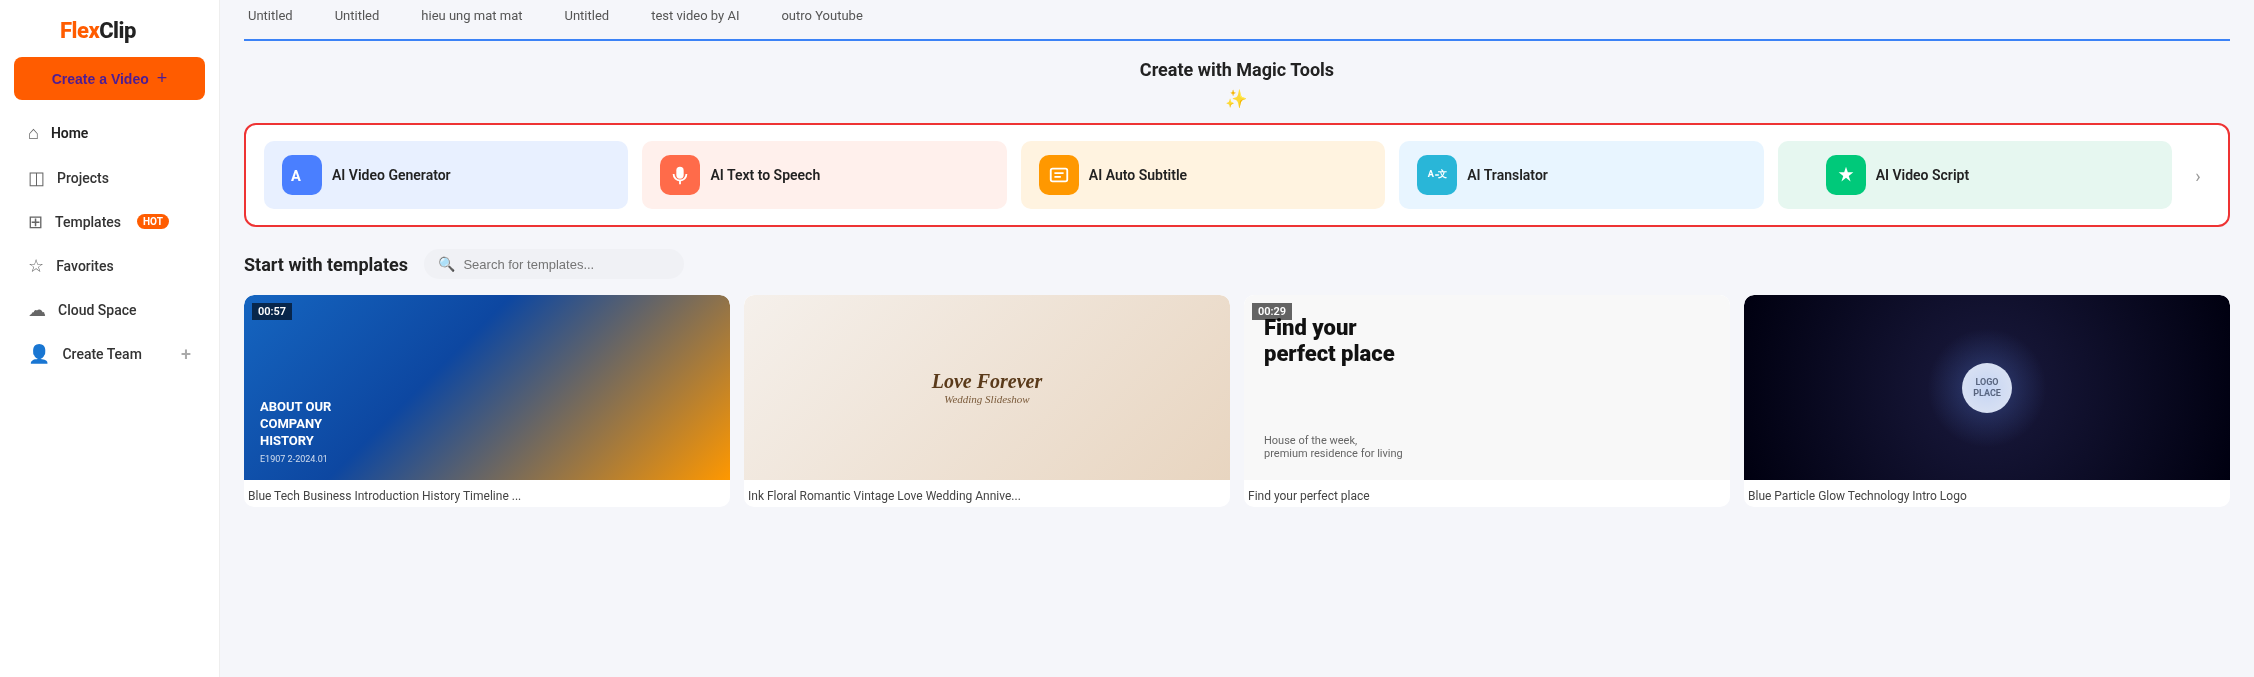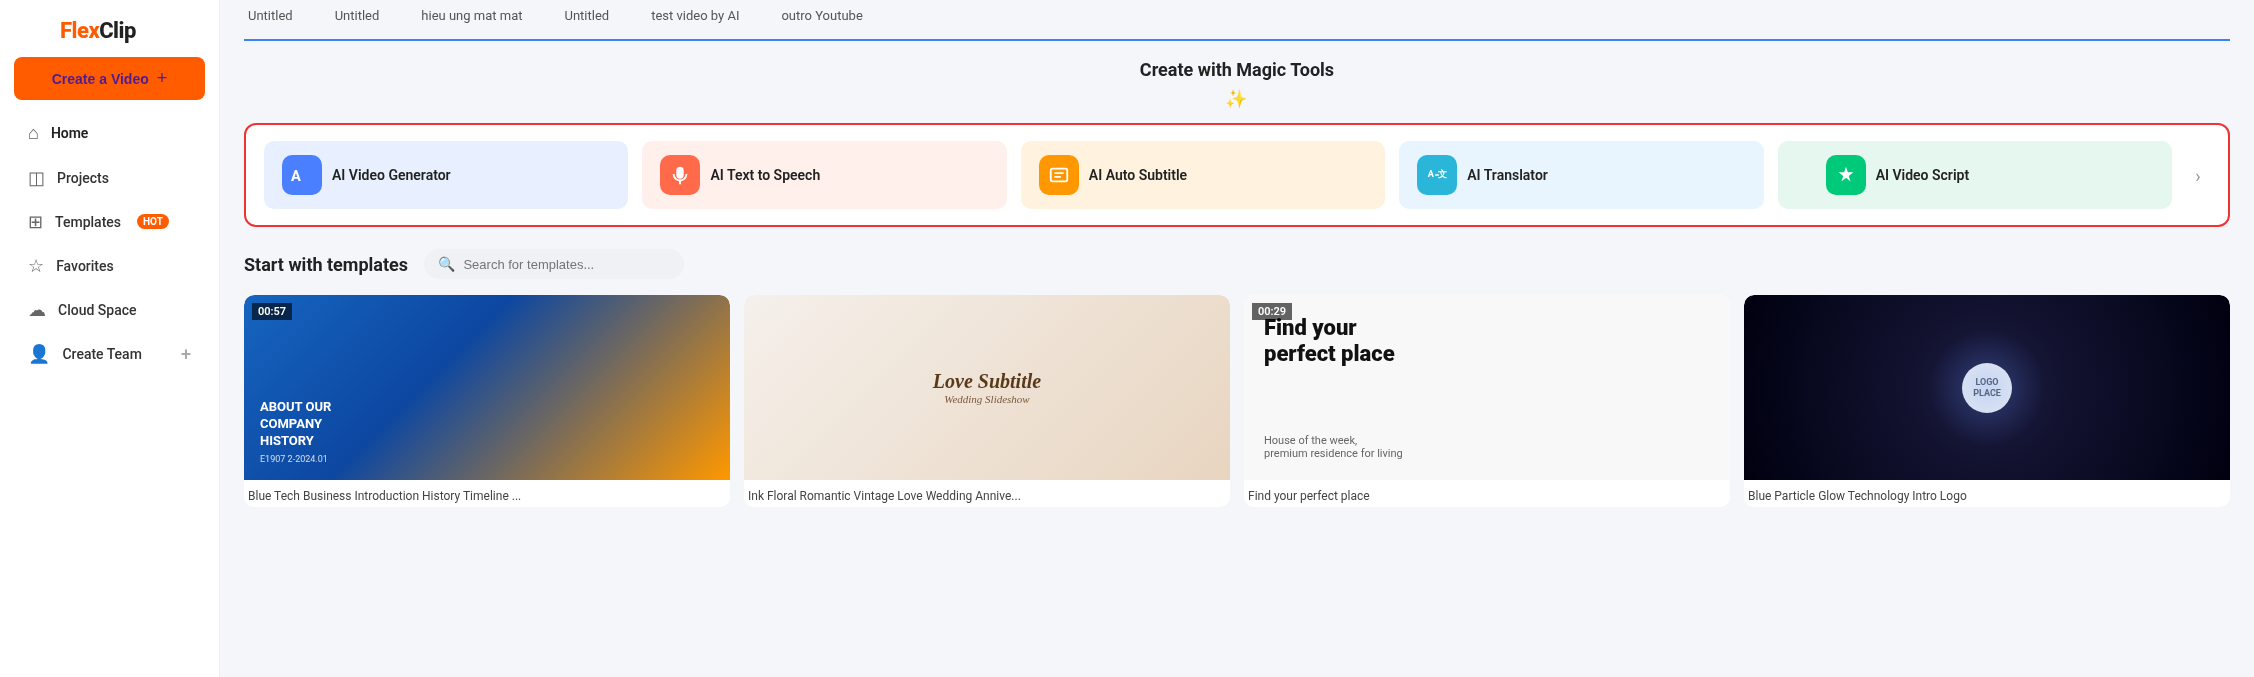--- a/index.html
+++ b/index.html
@@ -459,21 +459,21 @@
         </div>
       </div>
       <div class="template-label">Blue Tech Business Introduction History Timeline ...</div>
     </div>
 
     <div class="template-card">
       <div class="template-thumb">
         <span class="template-duration">01:19</span>
         <div class="tmpl-wedding">
           <div class="wedding-text">
-            <div style="font-size:20px;font-weight:bold">Love Subtitle</div>
+            <div style="font-size:20px;font-weight:bold">Love Forever</div>
             <div class="wedding-sub">Wedding Slideshow</div>
           </div>
         </div>
       </div>
       <div class="template-label">Ink Floral Romantic Vintage Love Wedding Annive...</div>
     </div>
 
     <div class="template-card">
       <div class="template-thumb">
         <span class="template-duration">00:29</span>

